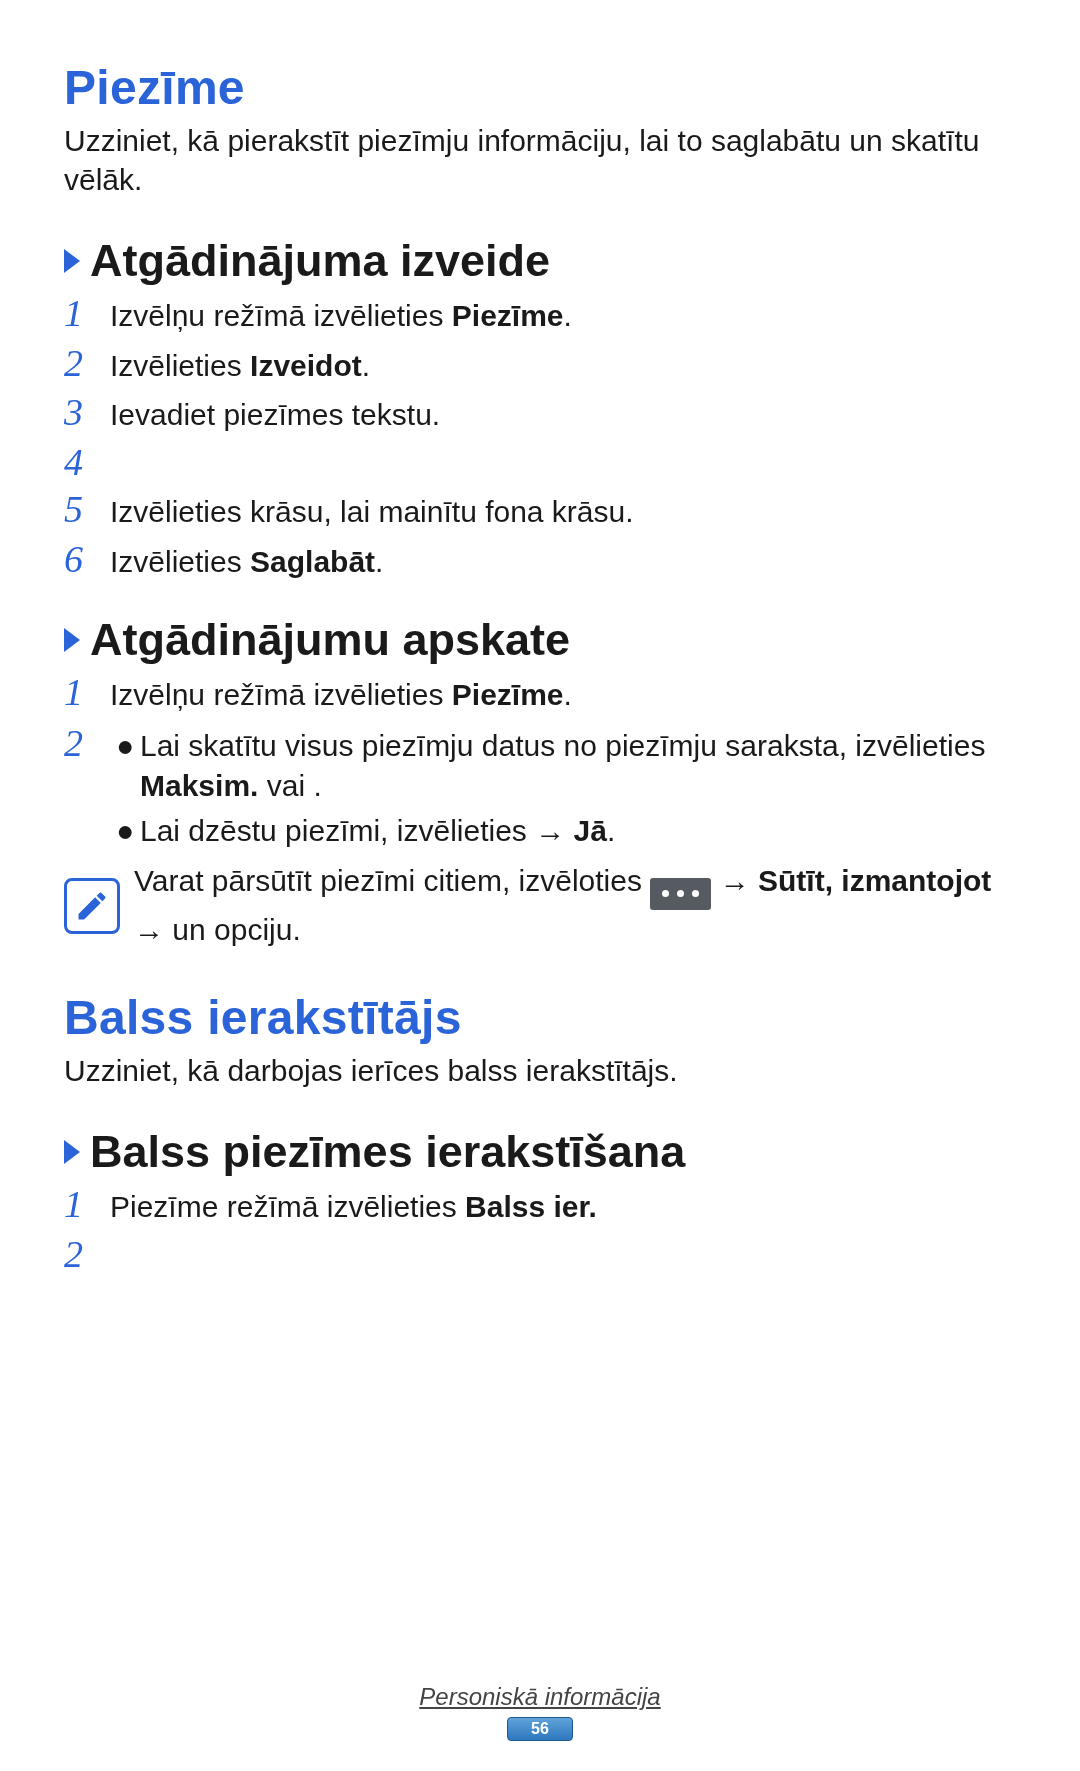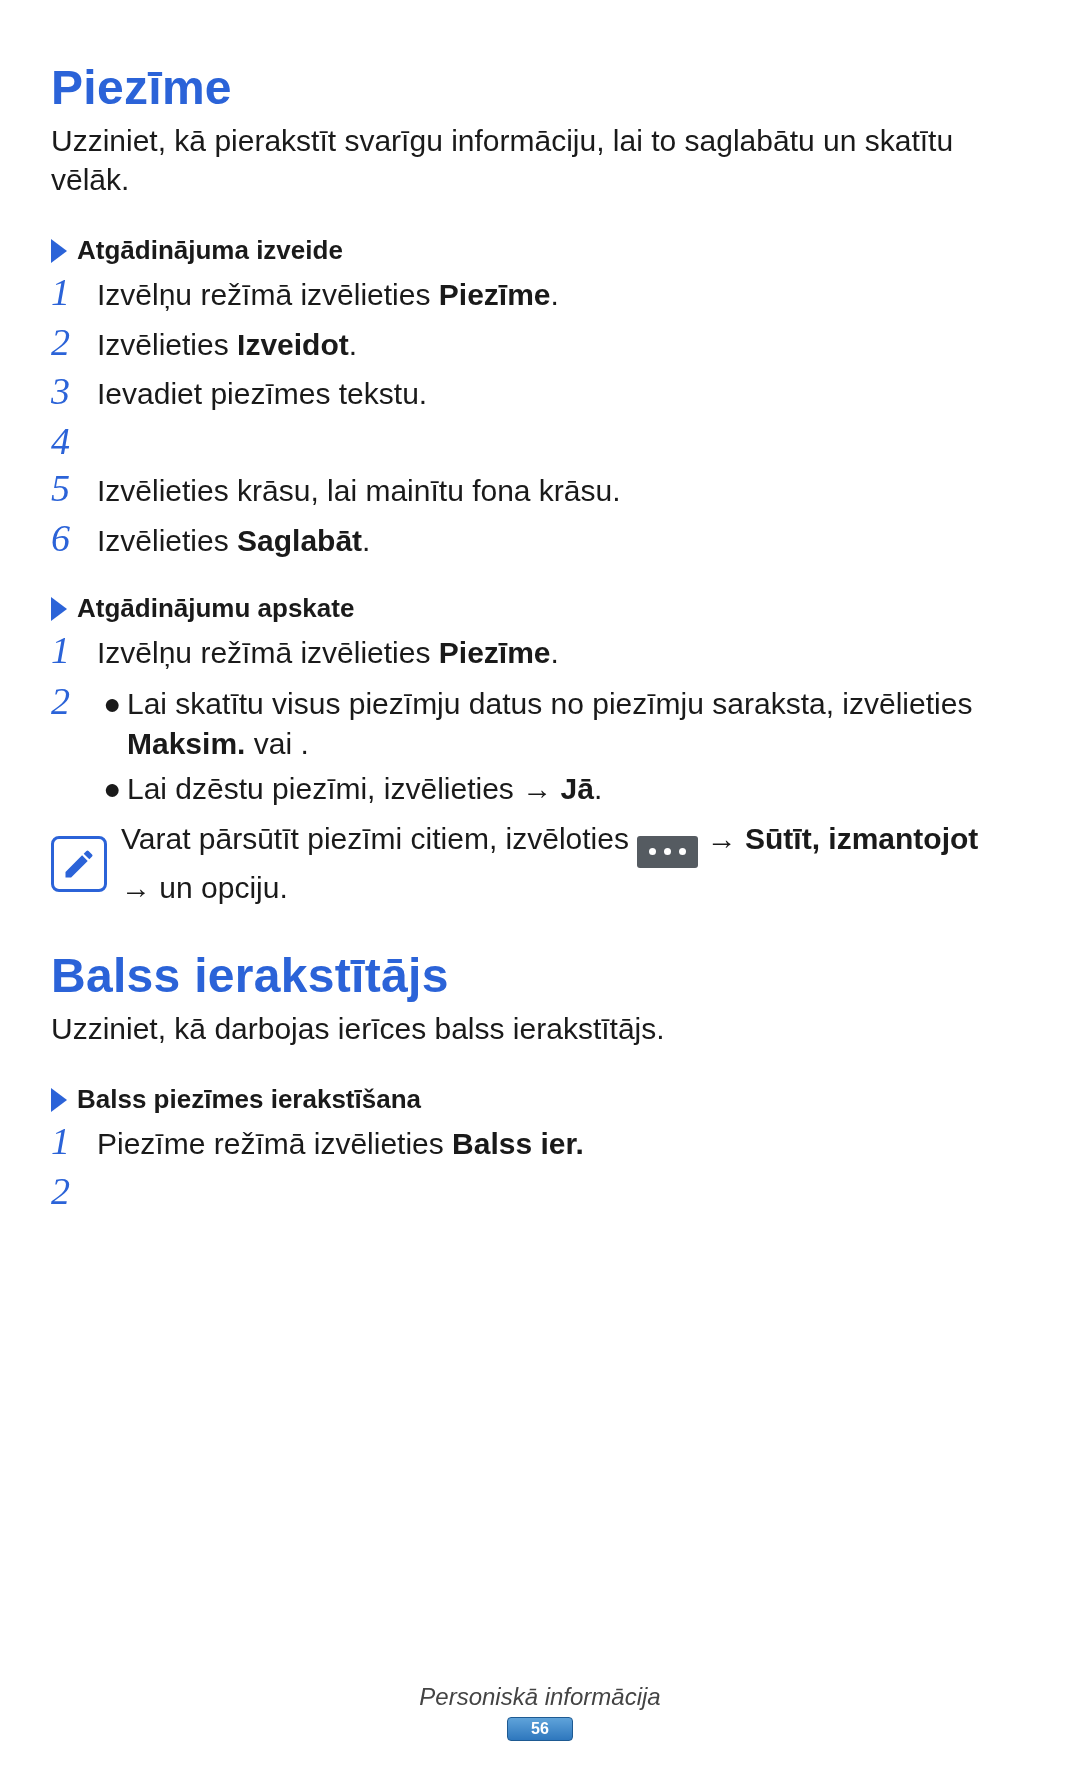--- a/index.html
+++ b/index.html
@@ -9,36 +9,36 @@
     width: 1080px;
     height: 1771px;
     font-family: "Segoe UI", "Helvetica Neue", Arial, sans-serif;
     color: #1a1a1a;
   }
   .page {
     position: relative;
     width: 1080px;
     height: 1771px;
     box-sizing: border-box;
-    padding: 60px 80px 0 51px;
+    padding: 60px 80px 0 64px;
   }
   .h1 {
     color: #2b63d8;
     font-size: 48px;
     font-weight: 700;
     margin: 0 0 6px 0;
     letter-spacing: 0.3px;
   }
   .intro {
     font-size: 30px;
     line-height: 1.3;
     margin: 0 0 36px 0;
   }
   .h2 {
-    font-size: 26px;
+    font-size: 45px;
     font-weight: 700;
     margin: 32px 0 4px 0;
     display: flex;
     align-items: center;
   }
   .chev {
     display: inline-block;
     width: 0;
     height: 0;
     border-top: 12px solid transparent;
@@ -128,41 +128,42 @@
     bottom: 30px;
     left: 0;
     width: 1080px;
     text-align: center;
   }
   .footer-label {
     font-style: italic;
     font-size: 24px;
     color: #444;
     margin-bottom: 6px;
+    text-decoration: underline;
   }
   .page-badge {
     display: inline-block;
     min-width: 44px;
     padding: 2px 10px;
     background: linear-gradient(#5fa3da, #2e77bd);
     border: 1px solid #1e5a92;
     border-radius: 4px;
     color: #fff;
     font-size: 16px;
     font-weight: 600;
   }
 </style>
 </head>
 <body>
 
 <div class="page">
 
   <div>
     <h1 class="h1">Piezīme</h1>
-    <p class="intro">Uzziniet, kā pierakstīt svarīgu informāciju, lai to saglabātu un skatītu vēlāk.</p>
+    <p class="intro">Uzziniet, kā pierakstīt piezīmju informāciju, lai to saglabātu un skatītu vēlāk.</p>
 
     <div class="h2">
       <span class="chev"></span>
       <span>Atgādinājuma izveide</span>
     </div>
     <div class="steps">
       <div class="step">
         <span class="step-num">1</span>
         <span class="step-body">
           <span>Izvēlņu režīmā izvēlieties </span><span class="step-bold">Piezīme</span><span>.</span>

